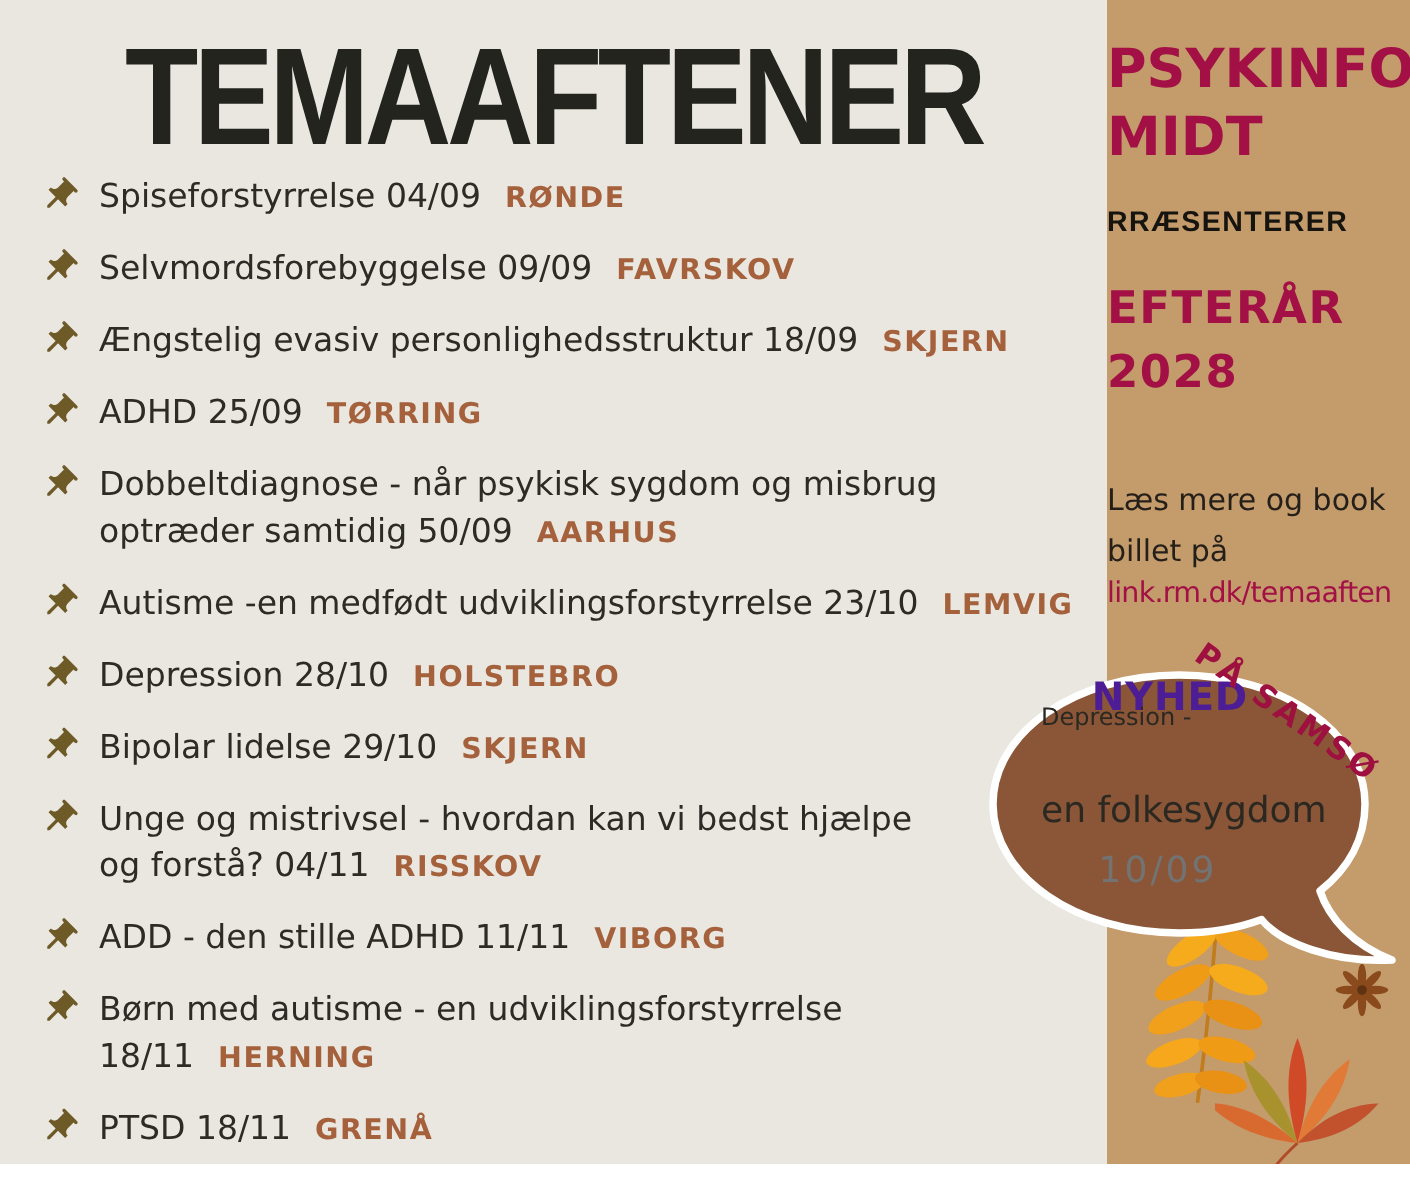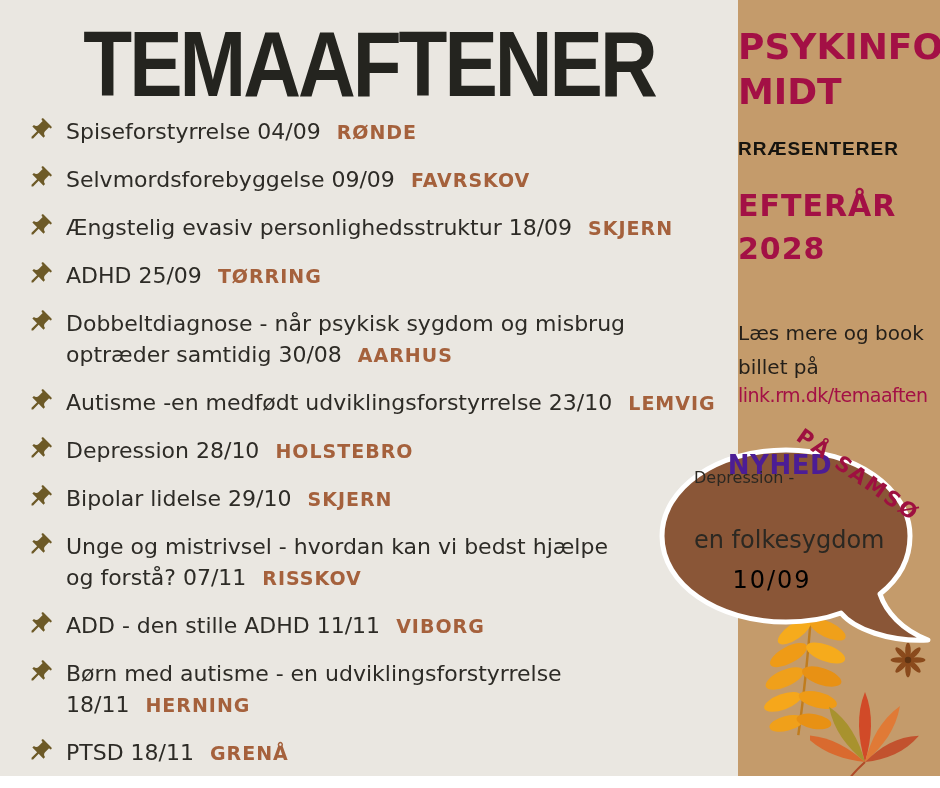--- a/index.html
+++ b/index.html
@@ -38,21 +38,21 @@
   .presents{top:138px;font-size:19px;font-weight:bold;letter-spacing:1px;color:#16140f;}
   .season{top:184px;font-size:30px;line-height:43px;font-weight:bold;letter-spacing:1px;color:#a31045;font-family:"DejaVu Sans",sans-serif;}
   .bookinfo{top:316px;font-size:20px;line-height:34px;color:#241f19;font-family:"DejaVu Sans",sans-serif;}
   .booklink{top:384px;font-size:19px;letter-spacing:-0.5px;color:#a31045;font-family:"DejaVu Sans",sans-serif;}
   
   .bubble-svg{position:absolute;left:654px;top:444px;width:286px;height:202px;z-index:3;}
   .bubble-txt{position:absolute;z-index:4;font-family:"DejaVu Sans",sans-serif;margin:0;}
   .nyhed{left:700px;top:450px;width:132px;text-align:right;font-size:26px;font-weight:bold;color:#4c1d95;letter-spacing:0.5px;}
   .bub-line1{left:694px;top:468px;font-size:16px;color:#2b2822;}
   .bub-line2{left:694px;top:526px;font-size:24px;color:#2b2822;}
-  .bub-date{left:692px;top:566px;width:160px;text-align:center;font-size:24px;letter-spacing:2px;color:#000000;}
+  .bub-date{left:692px;top:566px;width:160px;text-align:center;font-size:24px;letter-spacing:2px;color:#737373;}
   .island-note{
     position:absolute;left:806px;top:424px;z-index:5;margin:0;
     transform:rotate(35deg);transform-origin:left top;
     font-family:"DejaVu Sans",sans-serif;font-weight:bold;font-size:21px;
     letter-spacing:2.5px;color:#9e1040;white-space:nowrap;
   }
   
   .rowan-leaf{position:absolute;left:756px;top:614px;width:110px;height:125px;z-index:2;}
   .star-anise{position:absolute;left:888px;top:640px;width:40px;height:40px;z-index:2;}
   .maple-leaf{position:absolute;left:810px;top:690px;width:110px;height:98px;z-index:2;}
@@ -87,21 +87,21 @@
       <div class="event-row">
         <svg class="pin-icon" viewBox="0 0 24 24" aria-hidden="true">
           <path d="M16,9V4h1c0.55,0,1-0.45,1-1s-0.45-1-1-1H7C6.45,2,6,2.45,6,3s0.45,1,1,1h1v5c0,1.66-1.34,3-3,3v2h5.97v7l1,1l1-1v-7H19v-2C17.34,12,16,10.66,16,9z" fill="#6d5a27"></path>
         </svg>
         <p class="event-text"><span class="event-name">ADHD 25/09</span><span class="event-location">TØRRING</span></p>
       </div>
       <div class="event-row">
         <svg class="pin-icon" viewBox="0 0 24 24" aria-hidden="true">
           <path d="M16,9V4h1c0.55,0,1-0.45,1-1s-0.45-1-1-1H7C6.45,2,6,2.45,6,3s0.45,1,1,1h1v5c0,1.66-1.34,3-3,3v2h5.97v7l1,1l1-1v-7H19v-2C17.34,12,16,10.66,16,9z" fill="#6d5a27"></path>
         </svg>
-        <p class="event-text"><span class="event-name">Dobbeltdiagnose - når psykisk sygdom og misbrug optræder samtidig 30/08</span><span class="event-location">AARHUS</span></p>
+        <p class="event-text"><span class="event-name">Dobbeltdiagnose - når psykisk sygdom og misbrug optræder samtidig 50/09</span><span class="event-location">AARHUS</span></p>
       </div>
       <div class="event-row">
         <svg class="pin-icon" viewBox="0 0 24 24" aria-hidden="true">
           <path d="M16,9V4h1c0.55,0,1-0.45,1-1s-0.45-1-1-1H7C6.45,2,6,2.45,6,3s0.45,1,1,1h1v5c0,1.66-1.34,3-3,3v2h5.97v7l1,1l1-1v-7H19v-2C17.34,12,16,10.66,16,9z" fill="#6d5a27"></path>
         </svg>
         <p class="event-text"><span class="event-name">Autisme -en medfødt udviklingsforstyrrelse 23/10</span><span class="event-location">LEMVIG</span></p>
       </div>
       <div class="event-row">
         <svg class="pin-icon" viewBox="0 0 24 24" aria-hidden="true">
           <path d="M16,9V4h1c0.55,0,1-0.45,1-1s-0.45-1-1-1H7C6.45,2,6,2.45,6,3s0.45,1,1,1h1v5c0,1.66-1.34,3-3,3v2h5.97v7l1,1l1-1v-7H19v-2C17.34,12,16,10.66,16,9z" fill="#6d5a27"></path>
@@ -111,21 +111,21 @@
       <div class="event-row">
         <svg class="pin-icon" viewBox="0 0 24 24" aria-hidden="true">
           <path d="M16,9V4h1c0.55,0,1-0.45,1-1s-0.45-1-1-1H7C6.45,2,6,2.45,6,3s0.45,1,1,1h1v5c0,1.66-1.34,3-3,3v2h5.97v7l1,1l1-1v-7H19v-2C17.34,12,16,10.66,16,9z" fill="#6d5a27"></path>
         </svg>
         <p class="event-text"><span class="event-name">Bipolar lidelse 29/10</span><span class="event-location">SKJERN</span></p>
       </div>
       <div class="event-row">
         <svg class="pin-icon" viewBox="0 0 24 24" aria-hidden="true">
           <path d="M16,9V4h1c0.55,0,1-0.45,1-1s-0.45-1-1-1H7C6.45,2,6,2.45,6,3s0.45,1,1,1h1v5c0,1.66-1.34,3-3,3v2h5.97v7l1,1l1-1v-7H19v-2C17.34,12,16,10.66,16,9z" fill="#6d5a27"></path>
         </svg>
-        <p class="event-text"><span class="event-name">Unge og mistrivsel - hvordan kan vi bedst hjælpe og forstå? 07/11</span><span class="event-location">RISSKOV</span></p>
+        <p class="event-text"><span class="event-name">Unge og mistrivsel - hvordan kan vi bedst hjælpe og forstå? 04/11</span><span class="event-location">RISSKOV</span></p>
       </div>
       <div class="event-row">
         <svg class="pin-icon" viewBox="0 0 24 24" aria-hidden="true">
           <path d="M16,9V4h1c0.55,0,1-0.45,1-1s-0.45-1-1-1H7C6.45,2,6,2.45,6,3s0.45,1,1,1h1v5c0,1.66-1.34,3-3,3v2h5.97v7l1,1l1-1v-7H19v-2C17.34,12,16,10.66,16,9z" fill="#6d5a27"></path>
         </svg>
         <p class="event-text"><span class="event-name">ADD - den stille ADHD 11/11</span><span class="event-location">VIBORG</span></p>
       </div>
       <div class="event-row">
         <svg class="pin-icon" viewBox="0 0 24 24" aria-hidden="true">
           <path d="M16,9V4h1c0.55,0,1-0.45,1-1s-0.45-1-1-1H7C6.45,2,6,2.45,6,3s0.45,1,1,1h1v5c0,1.66-1.34,3-3,3v2h5.97v7l1,1l1-1v-7H19v-2C17.34,12,16,10.66,16,9z" fill="#6d5a27"></path>

